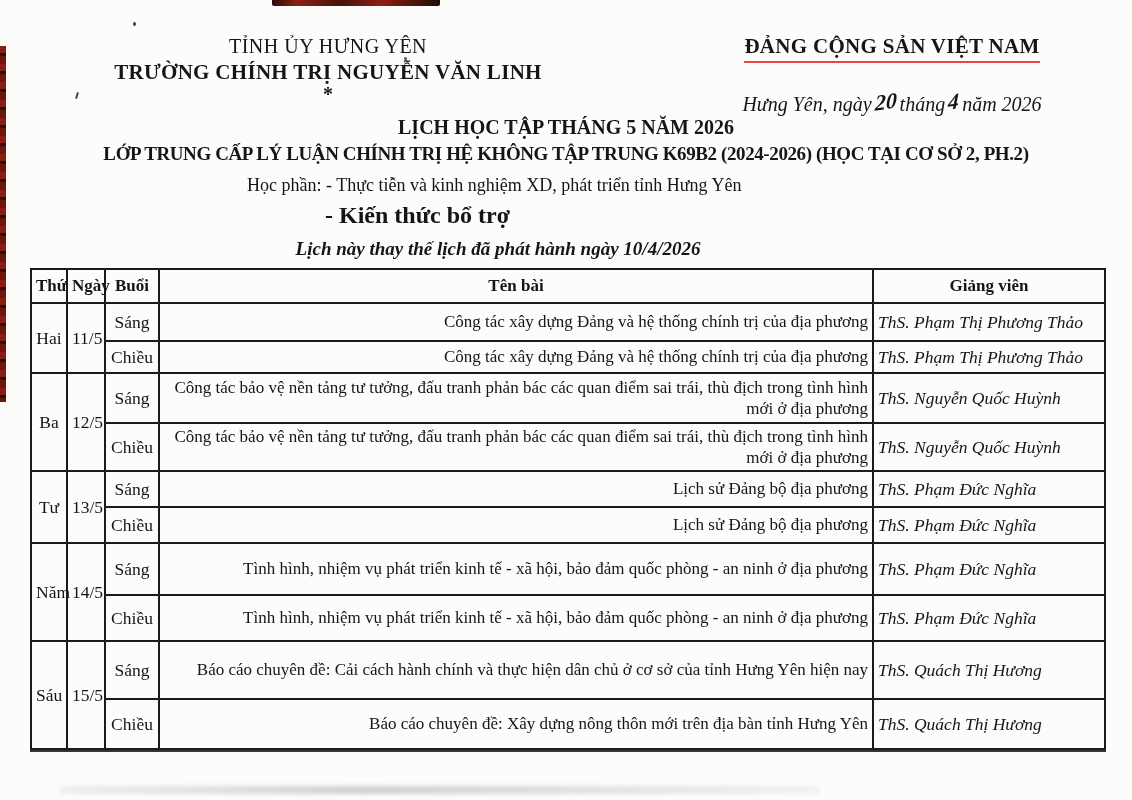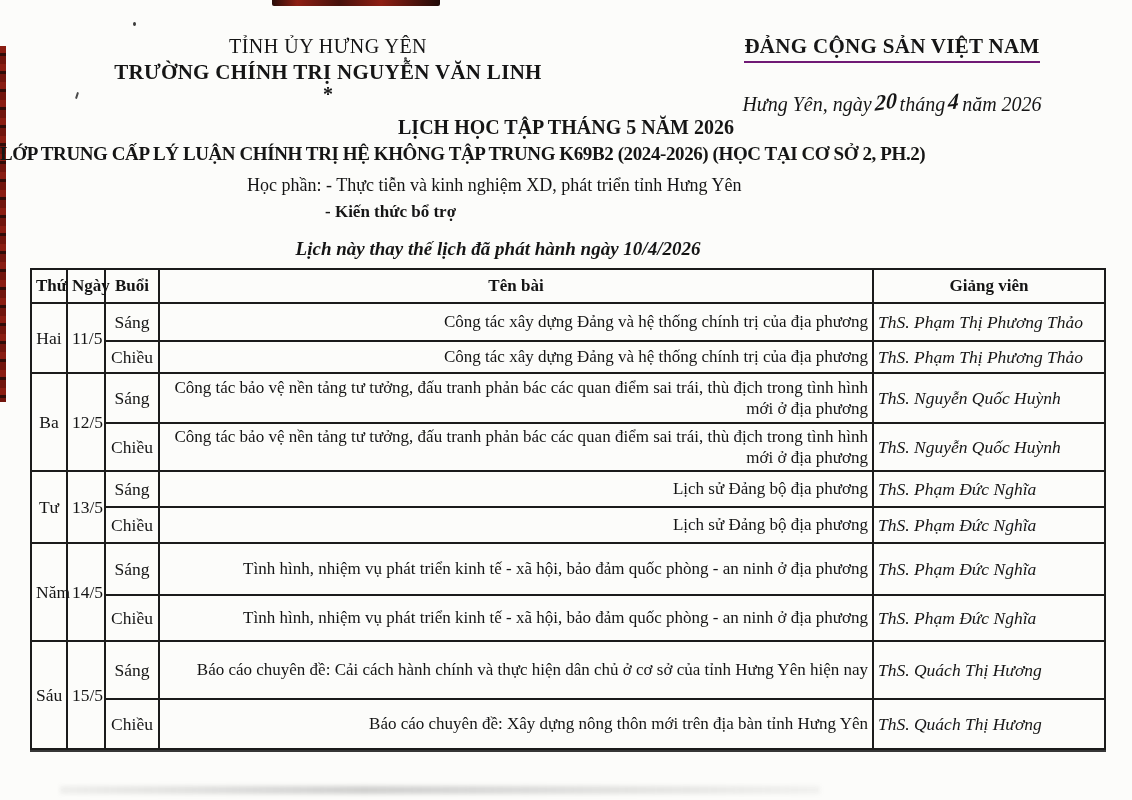--- a/index.html
+++ b/index.html
@@ -22,32 +22,32 @@
     background:linear-gradient(90deg,rgba(120,120,120,.10),rgba(95,95,95,.28) 40%,rgba(120,120,120,.08));
     filter:blur(2px);}
 
   
   .hdr-left{position:absolute;left:60px;top:34px;width:440px;text-align:center;line-height:1.25;margin-left:48px;}
   .org-line{font-size:20px;letter-spacing:.5px;}
   .school-line{font-size:21px;font-weight:bold;letter-spacing:.3px;}
   .star{font-size:20px;font-weight:bold;line-height:.9;}
   .hdr-right{position:absolute;left:680px;top:34px;width:424px;text-align:center;}
   .party-line{display:inline-block;font-size:21px;font-weight:bold;letter-spacing:.3px;
-    border-bottom:2px solid #701a75;padding-bottom:2px;}
+    border-bottom:2px solid #ef4444;padding-bottom:2px;}
   .date-line{margin-top:28px;font-size:20px;font-style:italic;}
   .hand{display:inline-block;font-weight:bold;font-style:italic;font-size:22px;
     transform:rotate(-8deg) skewX(-10deg);margin:0 3px;position:relative;top:-2px;}
 
   
   .title1{position:absolute;left:0;top:116px;width:1132px;text-align:center;
     font-size:20px;font-weight:bold;}
-  .title2{position:absolute;left:0;top:143px;width:1132px;
+  .title2{position:absolute;left:0;top:143px;width:1132px;text-align:center;
     font-size:19px;font-weight:bold;letter-spacing:-.4px;}
   .course1{position:absolute;left:247px;top:175px;font-size:18px;font-weight:normal;}
-  .course2{position:absolute;left:325px;top:202px;font-size:17px;font-weight:bold;text-align:center;}
+  .course2{position:absolute;left:325px;top:202px;font-size:24px;font-weight:bold;text-align:center;}
   .note{position:absolute;left:0;top:238px;width:996px;text-align:center;
     font-size:19px;font-weight:bold;font-style:italic;}
 
   
   table.sched{position:absolute;left:30px;top:268px;width:1074px;
     border-collapse:collapse;table-layout:fixed;
     box-shadow:0 2px 0 rgba(20,20,20,.85);}
   table.sched th,table.sched td{border:2px solid #1b1b1b;padding:0 4px;vertical-align:middle;}
   table.sched th{font-size:17px;font-weight:bold;text-align:center;}
   td.c-thu,td.c-ngay,td.c-buoi{text-align:center;font-size:17.5px;padding:0 1px;}

